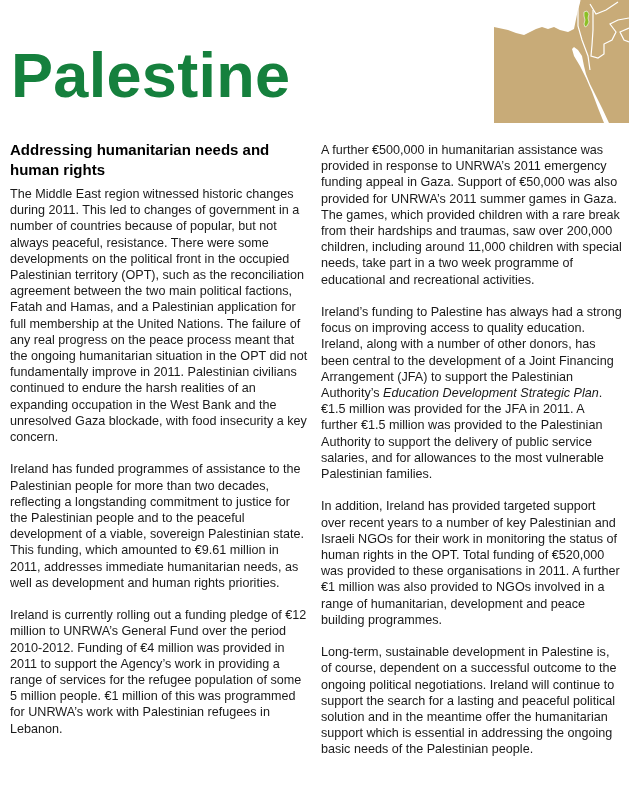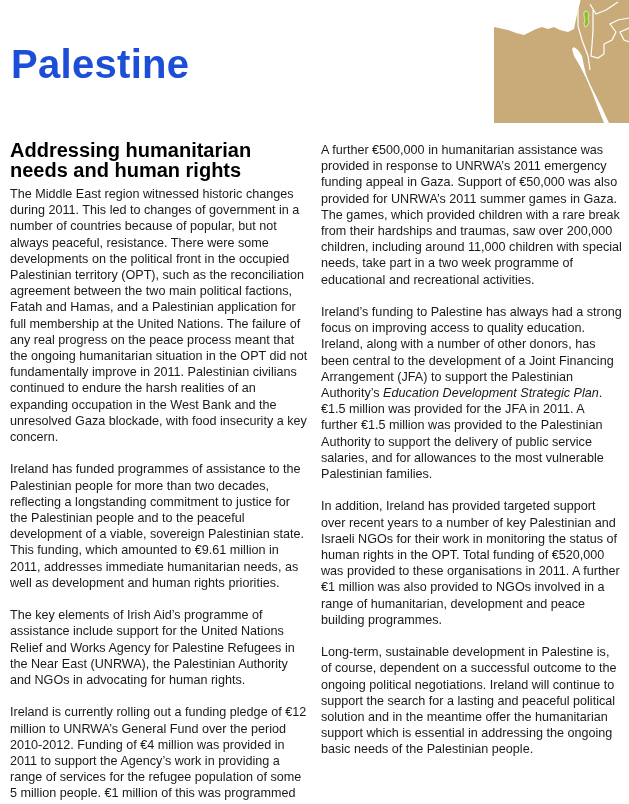--- a/index.html
+++ b/index.html
@@ -20,44 +20,44 @@
     left: 494px;
     top: 0;
     width: 135px;
     height: 123px;
   }
   .page-title {
     position: absolute;
     left: 11px;
     top: 44px;
     margin: 0;
-    font-size: 40px;
+    font-size: 63px;
     font-weight: bold;
     letter-spacing: 0.3px;
-    color: #1d4ed8;
+    color: #15803d;
     line-height: 1;
   }
   .col {
     position: absolute;
     top: 140px;
     font-size: 12.6px;
     line-height: 16.2px;
   }
   .col-left {
     left: 10px;
     width: 300px;
   }
   .col-right {
     left: 321px;
     top: 142px;
     width: 302px;
   }
   .section-heading {
     margin: 0 0 6px 0;
-    font-size: 20px;
+    font-size: 15px;
     line-height: 20px;
     font-weight: bold;
     color: #000000;
   }
   .col p {
     margin: 0 0 16.2px 0;
   }
   .col p em {
   }
 </style>
@@ -75,21 +75,20 @@
 
   <path d="M90 12 L93 11 L95 14 L94 18 L95 22 L93 26 L91 27 L90 24 L91 20 L90 16 Z" fill="#8cbf26" stroke="#ffffff" stroke-width="0.6"></path>
 </svg>
 
 <h1 class="page-title">Palestine</h1>
 
 <div class="col col-left">
   <h2 class="section-heading">Addressing humanitarian needs and human rights</h2>
   <p>The Middle East region witnessed historic changes during 2011. This led to changes of government in a number of countries because of popular, but not always peaceful, resistance. There were some developments on the political front in the occupied Palestinian territory (OPT), such as the reconciliation agreement between the two main political factions, Fatah and Hamas, and a Palestinian application for full membership at the United Nations. The failure of any real progress on the peace process meant that the ongoing humanitarian situation in the OPT did not fundamentally improve in 2011. Palestinian civilians continued to endure the harsh realities of an expanding occupation in the West Bank and the unresolved Gaza blockade, with food insecurity a key concern.</p>
   <p>Ireland has funded programmes of assistance to the Palestinian people for more than two decades, reflecting a longstanding commitment to justice for the Palestinian people and to the peaceful development of a viable, sovereign Palestinian state. This funding, which amounted to €9.61 million in 2011, addresses immediate humanitarian needs, as well as development and human rights priorities.</p>
-  <p>The key elements of Irish Aid’s programme of assistance include support for the United Nations Relief and Works Agency for Palestine Refugees in the Near East (UNRWA), the Palestinian Authority and NGOs in advocating for human rights.</p>
   <p>Ireland is currently rolling out a funding pledge of €12 million to UNRWA’s General Fund over the period 2010-2012. Funding of €4 million was provided in 2011 to support the Agency’s work in providing a range of services for the refugee population of some 5 million people. €1 million of this was programmed for UNRWA’s work with Palestinian refugees in Lebanon.</p>
 </div>
 
 <div class="col col-right">
   <p>A further €500,000 in humanitarian assistance was provided in response to UNRWA’s 2011 emergency funding appeal in Gaza. Support of €50,000 was also provided for UNRWA’s 2011 summer games in Gaza. The games, which provided children with a rare break from their hardships and traumas, saw over 200,000 children, including around 11,000 children with special needs, take part in a two week programme of educational and recreational activities.</p>
   <p><span>Ireland’s funding to Palestine has always had a strong focus on improving access to quality education. Ireland, along with a number of other donors, has been central to the development of a Joint Financing Arrangement (JFA) to support the Palestinian Authority’s </span><em>Education Development Strategic Plan</em><span>. €1.5 million was provided for the JFA in 2011. A further €1.5 million was provided to the Palestinian Authority to support the delivery of public service salaries, and for allowances to the most vulnerable Palestinian families.</span></p>
   <p>In addition, Ireland has provided targeted support over recent years to a number of key Palestinian and Israeli NGOs for their work in monitoring the status of human rights in the OPT. Total funding of €520,000 was provided to these organisations in 2011. A further €1 million was also provided to NGOs involved in a range of humanitarian, development and peace building programmes.</p>
   <p>Long-term, sustainable development in Palestine is, of course, dependent on a successful outcome to the ongoing political negotiations. Ireland will continue to support the search for a lasting and peaceful political solution and in the meantime offer the humanitarian support which is essential in addressing the ongoing basic needs of the Palestinian people.</p>
 </div>
 

